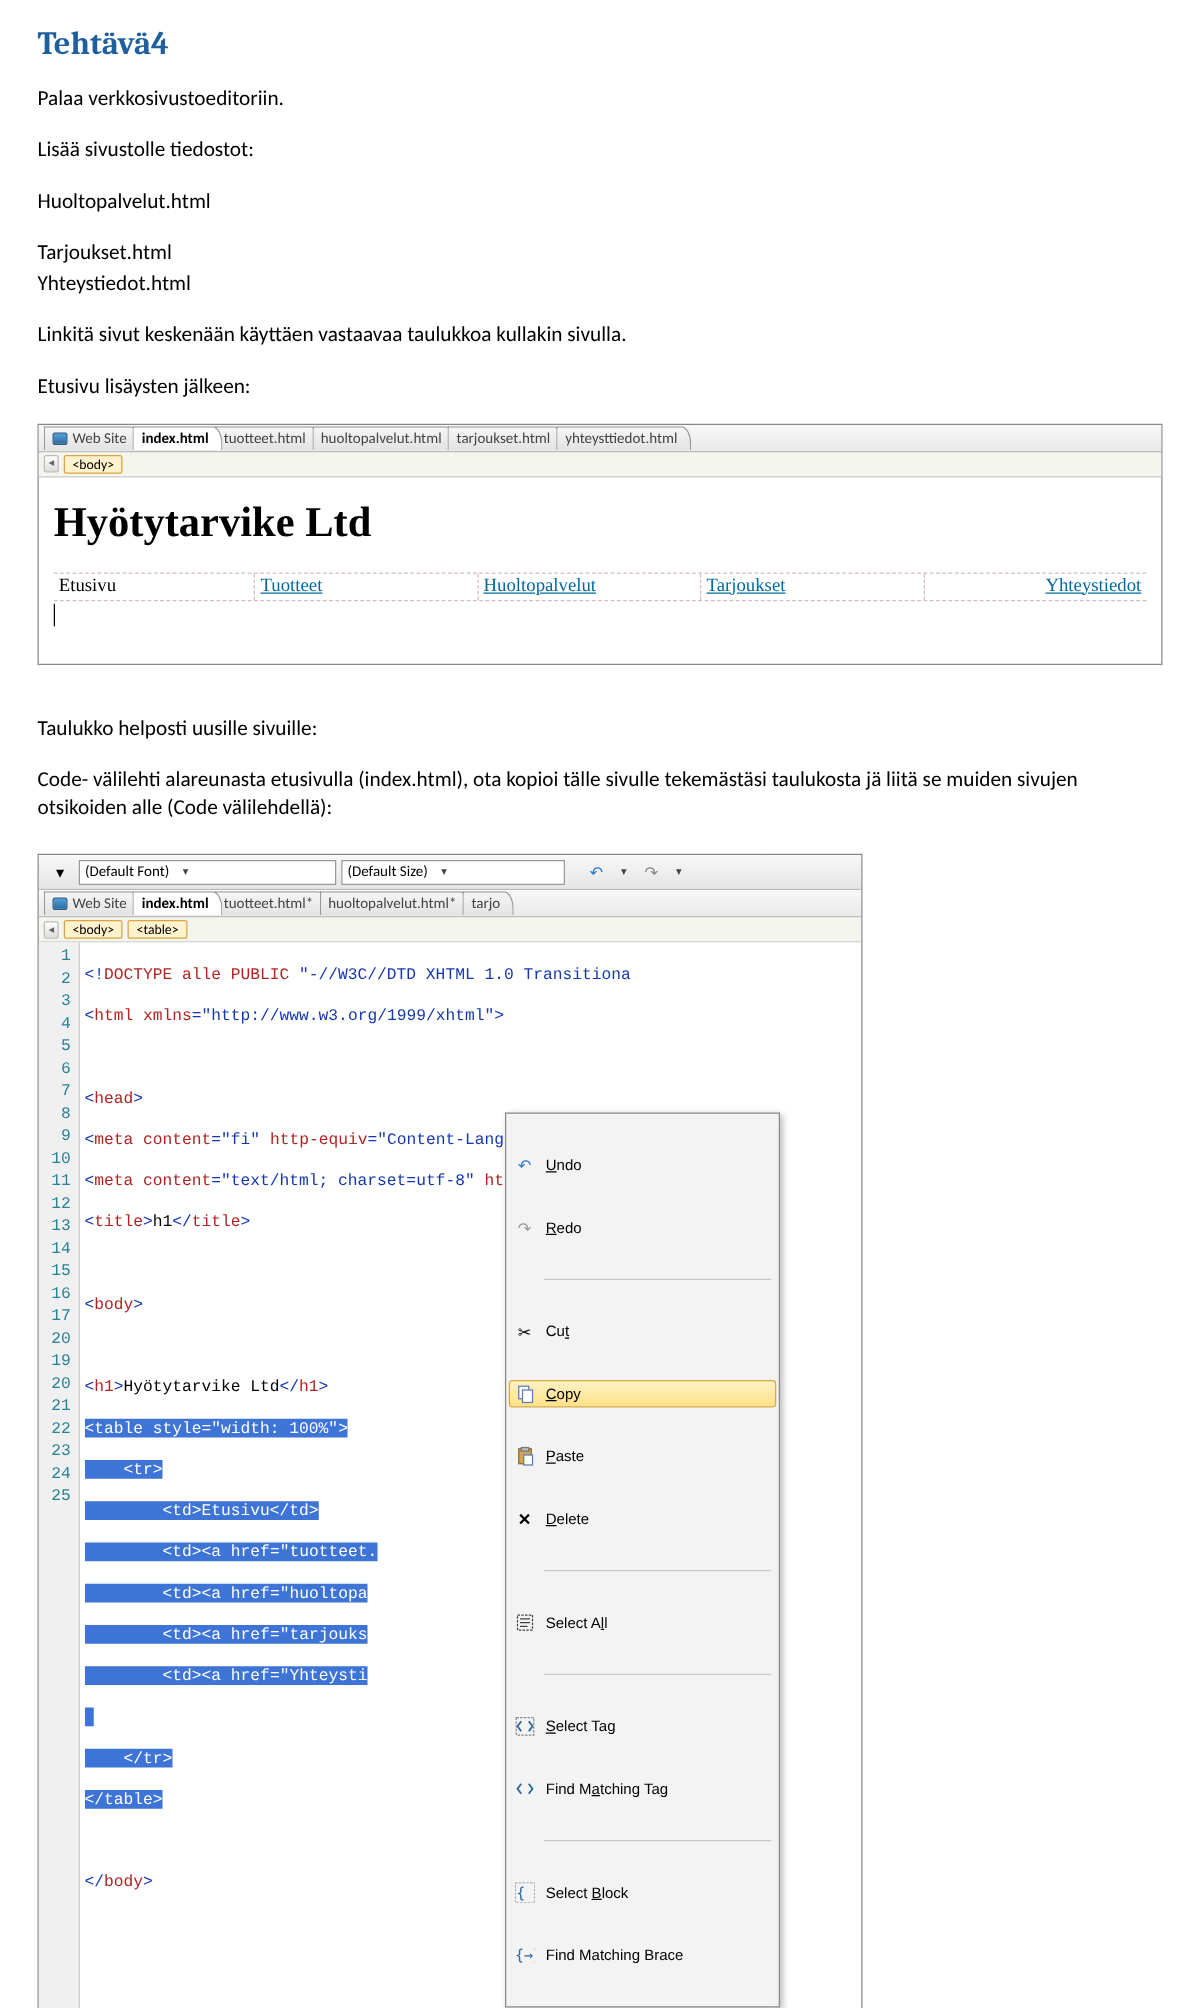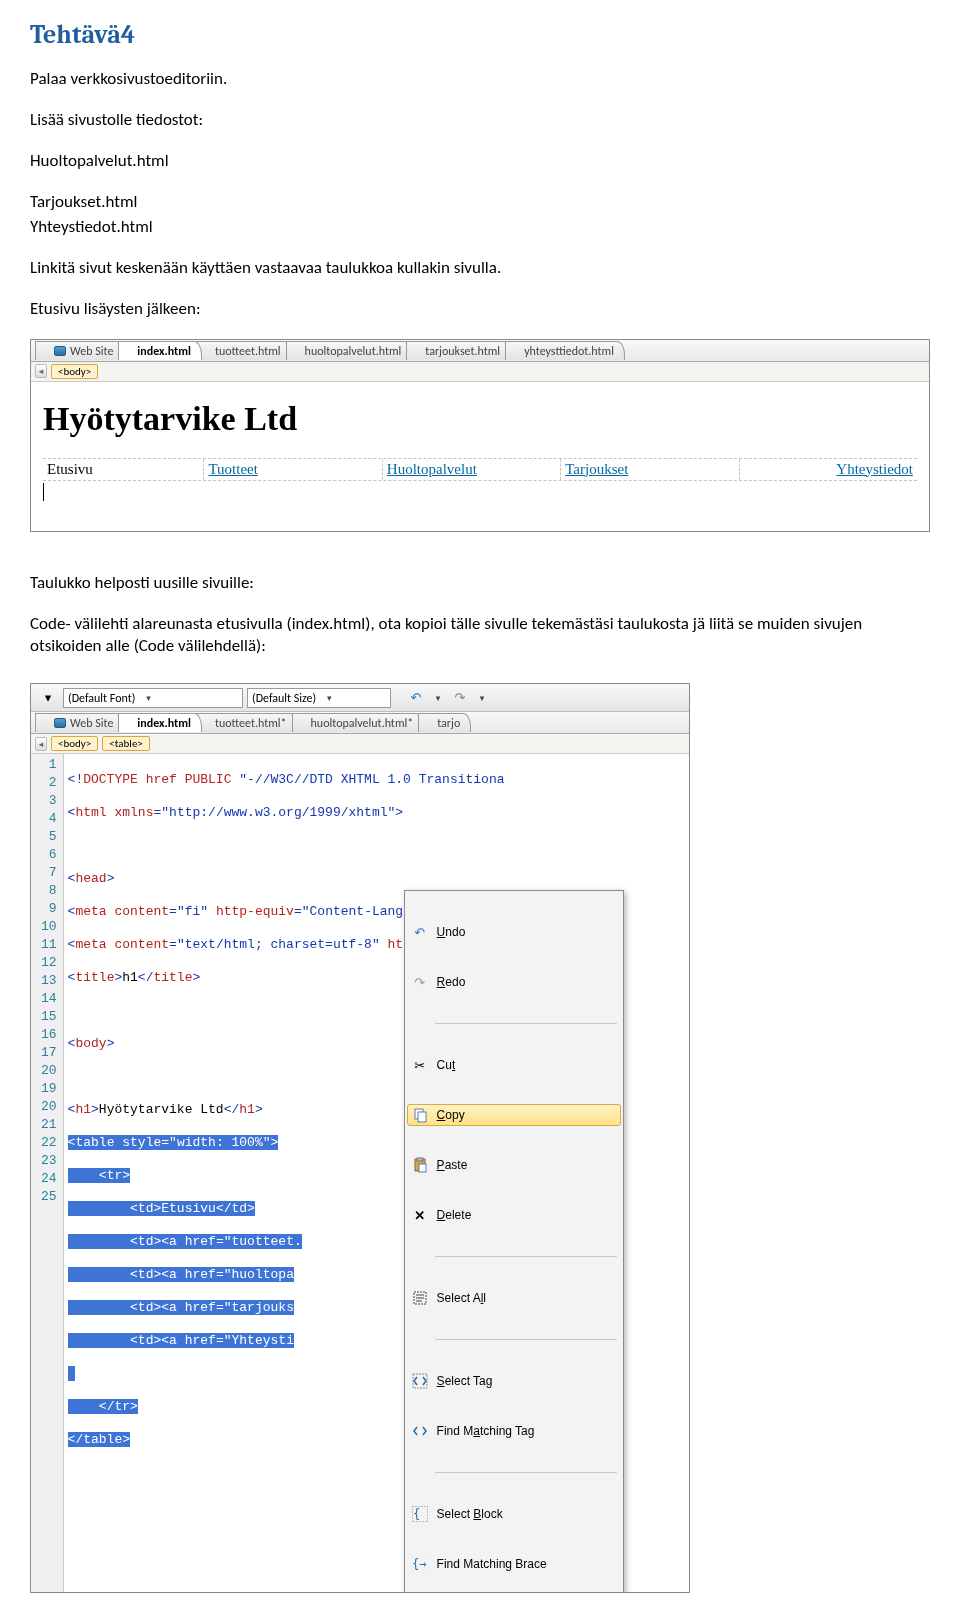--- a/index.html
+++ b/index.html
@@ -35,21 +35,21 @@
     border-bottom: 1px solid #aaa;
     padding: 0 4px;
     height: 22px;
     font-size: 12px;
   }
   .tab {
     position: relative;
     display: flex;
     align-items: center;
     gap: 4px;
-    padding: 2px 10px 2px 18px;
+    padding: 2px 10px 2px 6px;
     margin-right: -6px;
     background: linear-gradient(#f6f6f6,#e3e3e3);
     border: 1px solid #9a9a9a;
     border-bottom: none;
     border-top-right-radius: 8px 14px;
     color: #444;
   }
   .tab.active {
     background: #fff;
     color: #000;
@@ -276,25 +276,25 @@
   </div>
 </div>
 
 <p>Taulukko helposti uusille sivuille:</p>
 <p>Code- välilehti alareunasta etusivulla (index.html), ota kopioi tälle sivulle tekemästäsi taulukosta jä liitä se muiden sivujen otsikoiden alle (Code välilehdellä):</p>
 
 <div class="shot2">
 
   <div class="toolbar-row">
     <div class="mini-btn">▾</div>
-    <div class="combo" style="width:180px">
+    <div class="combo" style="width:206px">
       <span>(Default Font)</span>
       <span class="arrow">▾</span>
     </div>
-    <div class="combo" style="width:144px">
+    <div class="combo" style="width:179px">
       <span>(Default Size)</span>
       <span class="arrow">▾</span>
     </div>
     <span style="width:6px"></span>
     <div class="mini-btn" style="color:#2b7cc7">↶</div>
     <span class="drop-arrow">▾</span>
     <div class="mini-btn" style="color:#888">↷</div>
     <span class="drop-arrow">▾</span>
   </div>
 
@@ -345,21 +345,21 @@
         <div>20</div>
         <div>19</div>
         <div>20</div>
         <div>21</div>
         <div>22</div>
         <div>23</div>
         <div>24</div>
         <div>25</div>
     </div>
     <div class="code-lines">
-<div class="ln"><span class="tbr">&lt;!</span><span class="tkw">DOCTYPE</span> <span class="tkw">href PUBLIC</span> <span class="tvl">"-//W3C//DTD XHTML 1.0 Transitiona</span></div>
+<div class="ln"><span class="tbr">&lt;!</span><span class="tkw">DOCTYPE</span> <span class="tkw">alle PUBLIC</span> <span class="tvl">"-//W3C//DTD XHTML 1.0 Transitiona</span></div>
 <div class="ln"><span class="tbr">&lt;</span><span class="tkw">html</span> <span class="tkw">xmlns</span><span class="tbr">=</span><span class="tvl">"http://www.w3.org/1999/xhtml"</span><span class="tbr">&gt;</span></div>
 <div class="ln"></div>
 <div class="ln"><span class="tbr">&lt;</span><span class="tkw">head</span><span class="tbr">&gt;</span></div>
 <div class="ln"><span class="tbr">&lt;</span><span class="tkw">meta</span> <span class="tkw">content</span><span class="tbr">=</span><span class="tvl">"fi"</span> <span class="tkw">http-equiv</span><span class="tbr">=</span><span class="tvl">"Content-Language"</span> <span class="tbr">/&gt;</span></div>
 <div class="ln"><span class="tbr">&lt;</span><span class="tkw">meta</span> <span class="tkw">content</span><span class="tbr">=</span><span class="tvl">"text/html; charset=utf-8"</span> <span class="tkw">http-equiv</span><span class="tbr">=</span><span class="tvl">"Con</span></div>
 <div class="ln"><span class="tbr">&lt;</span><span class="tkw">title</span><span class="tbr">&gt;</span>h1<span class="tbr">&lt;/</span><span class="tkw">title</span><span class="tbr">&gt;</span></div>
 <div class="ln"></div>
 <div class="ln"><span class="tbr">&lt;</span><span class="tkw">body</span><span class="tbr">&gt;</span></div>
 <div class="ln"></div>
 <div class="ln"><span class="tbr">&lt;</span><span class="tkw">h1</span><span class="tbr">&gt;</span>Hyötytarvike Ltd<span class="tbr">&lt;/</span><span class="tkw">h1</span><span class="tbr">&gt;</span></div>
@@ -367,20 +367,21 @@
 <div class="ln"><span class="sel">    <span class="tbr">&lt;</span><span class="tkw">tr</span><span class="tbr">&gt;</span></span></div>
 <div class="ln"><span class="sel">        <span class="tbr">&lt;</span><span class="tkw">td</span><span class="tbr">&gt;</span>Etusivu<span class="tbr">&lt;/</span><span class="tkw">td</span><span class="tbr">&gt;</span></span></div>
 <div class="ln"><span class="sel">        <span class="tbr">&lt;</span><span class="tkw">td</span><span class="tbr">&gt;&lt;</span><span class="tkw">a</span> <span class="tkw">href</span>=<span class="tvl">"tuotteet.</span></span></div>
 <div class="ln"><span class="sel">        <span class="tbr">&lt;</span><span class="tkw">td</span><span class="tbr">&gt;&lt;</span><span class="tkw">a</span> <span class="tkw">href</span>=<span class="tvl">"huoltopa</span></span></div>
 <div class="ln"><span class="sel">        <span class="tbr">&lt;</span><span class="tkw">td</span><span class="tbr">&gt;&lt;</span><span class="tkw">a</span> <span class="tkw">href</span>=<span class="tvl">"tarjouks</span></span></div>
 <div class="ln"><span class="sel">        <span class="tbr">&lt;</span><span class="tkw">td</span><span class="tbr">&gt;&lt;</span><span class="tkw">a</span> <span class="tkw">href</span>=<span class="tvl">"Yhteysti</span></span></div>
 <div class="ln"><span class="sel"> </span></div>
 <div class="ln"><span class="sel">    <span class="tbr">&lt;/</span><span class="tkw">tr</span><span class="tbr">&gt;</span></span></div>
 <div class="ln"><span class="sel"><span class="tbr">&lt;/</span><span class="tkw">table</span><span class="tbr">&gt;</span></span></div>
 <div class="ln"></div>
+<div class="ln"><span class="tbr">&lt;/</span><span class="tkw">body</span><span class="tbr">&gt;</span></div>
 <div class="ln"></div>
 
       
       <div class="ctx-menu">
         <div class="ctx-item">
           <span class="ctx-icon" style="color:#2b7cc7">↶</span>
           <span><span class="ul-letter">U</span><span>ndo</span></span>
         </div>
         <div class="ctx-item">
           <span class="ctx-icon" style="color:#9a9a9a">↷</span>

